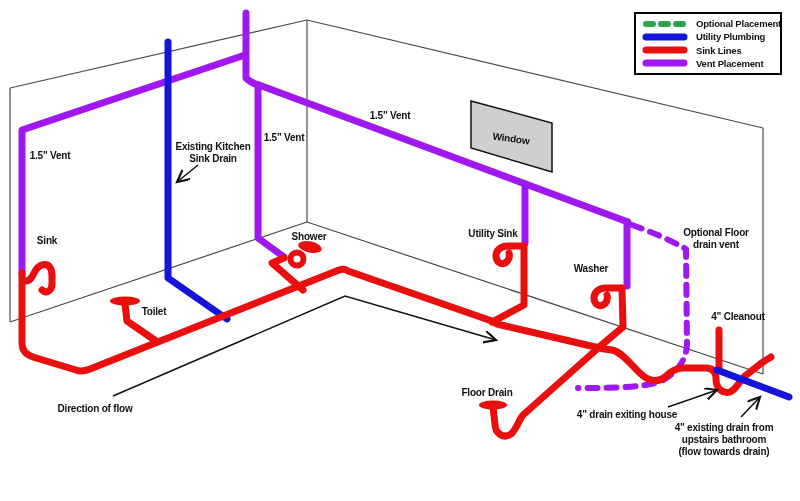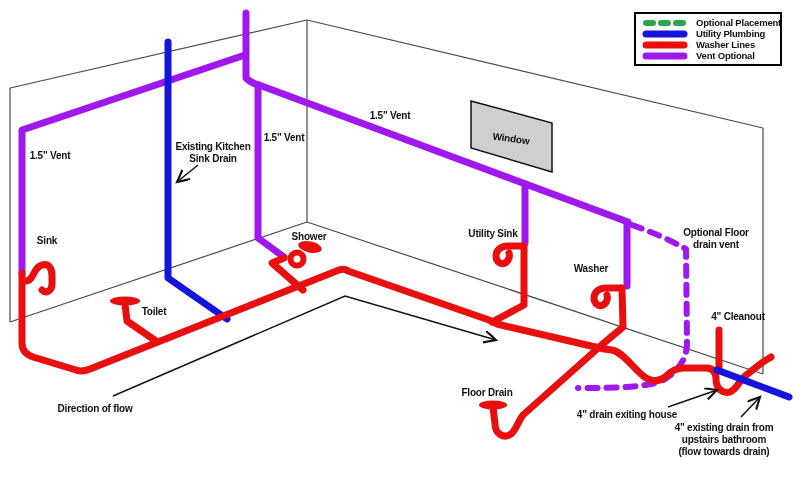--- a/index.html
+++ b/index.html
@@ -5,21 +5,21 @@
   html,body{margin:0;padding:0;background:#fff;}
   #stage{position:relative;width:800px;height:501px;background:#ffffff;overflow:hidden;
          font-family:"Liberation Sans", sans-serif;}
   #diagram{position:absolute;left:0;top:0;}
   text.lbl{font:700 10px "Liberation Sans", sans-serif;fill:#111;letter-spacing:-0.2px;}
   .pipe{fill:none;stroke-width:7;stroke-linecap:round;stroke-linejoin:round;}
   .pipe-thin{fill:none;stroke-width:6;stroke-linecap:round;stroke-linejoin:round;}
   .dashed{stroke-dasharray:10 9;}
   .wall{fill:none;stroke-width:1.2;}
   .arrow{fill:none;stroke:#111;stroke-width:1.5;}
-  .legend{position:absolute;left:634px;top:12px;width:148px;height:54px;background:#fff;
+  .legend{position:absolute;left:634px;top:12px;width:148px;height:63px;background:#fff;
           border:2px solid #000;box-sizing:border-box;display:flex;flex-direction:column;
           justify-content:space-around;padding:3px 6px;}
   .legend-row{display:flex;align-items:center;gap:8px;}
   .legend-row span{font:700 9.5px "Liberation Sans", sans-serif;color:#111;letter-spacing:-0.2px;white-space:nowrap;}
   .sw{flex:0 0 auto;}
   .sw-line{stroke-width:7;stroke-linecap:round;fill:none;}
   .sw-dash{stroke-width:6;stroke-linecap:round;stroke-dasharray:7 8;fill:none;}
 </style>
 </head>
 <body>
@@ -123,23 +123,23 @@
     <div class="legend-row">
       <svg class="sw" width="46" height="10">
         <line class="sw-line" x1="4" y1="5" x2="42" y2="5" stroke="#1414DC"></line>
       </svg>
       <span>Utility Plumbing</span>
     </div>
     <div class="legend-row">
       <svg class="sw" width="46" height="10">
         <line class="sw-line" x1="4" y1="5" x2="42" y2="5" stroke="#E90F0F"></line>
       </svg>
-      <span>Washer Lines</span>
+      <span>Sink Lines</span>
     </div>
     <div class="legend-row">
       <svg class="sw" width="46" height="10">
         <line class="sw-line" x1="4" y1="5" x2="42" y2="5" stroke="#A018F0"></line>
       </svg>
-      <span>Vent Optional</span>
+      <span>Vent Placement</span>
     </div>
   </div>
 
 </div>
 
 </body></html>

